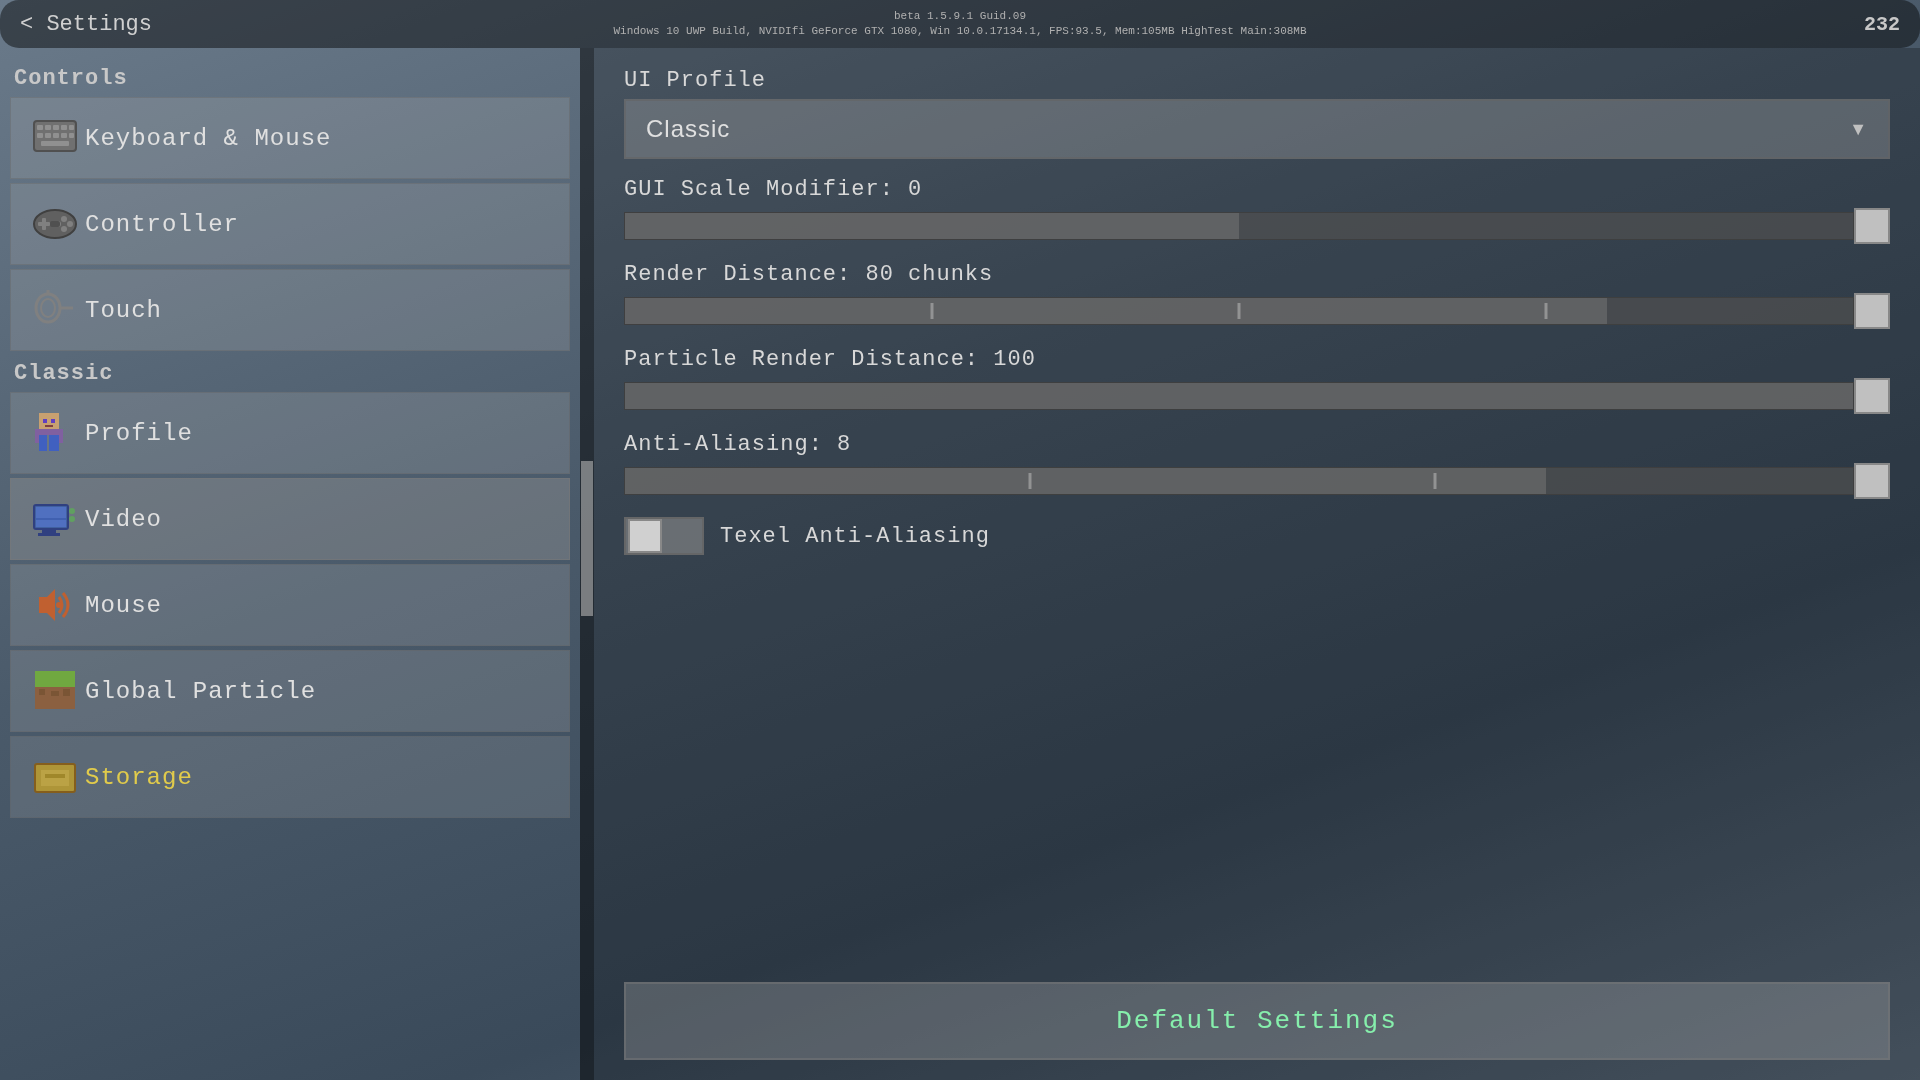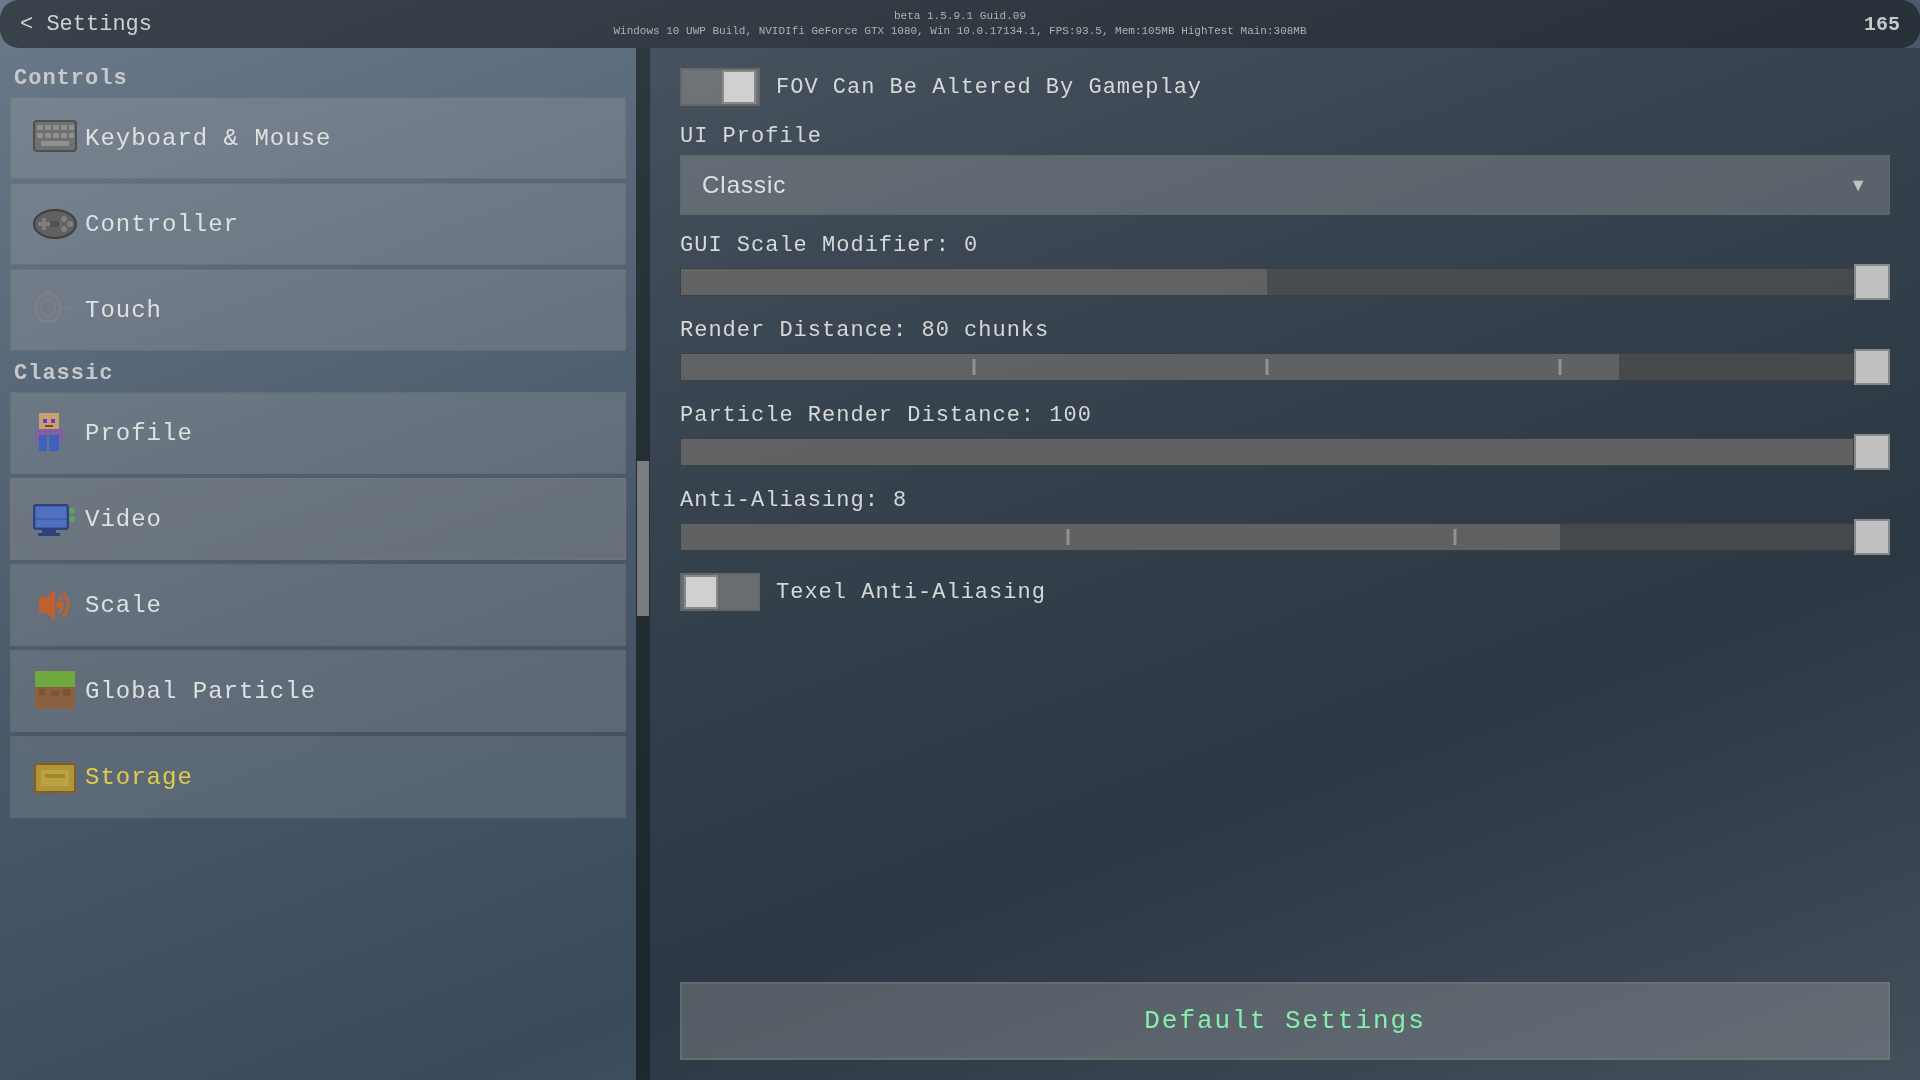--- a/index.html
+++ b/index.html
@@ -70,21 +70,21 @@
       top: 48px;
       left: 0;
       right: 0;
       bottom: 0;
       display: flex;
       z-index: 5;
     }
 
     
     .sidebar {
-      width: 636px;
+      width: 580px;
       background: rgba(0,0,0,0.0);
       display: flex;
       flex-direction: column;
       padding: 10px 10px 10px 10px;
       gap: 0;
       overflow: hidden;
       position: relative;
     }
 
     .section-label {
@@ -280,21 +280,21 @@
 <body>
 
 <div class="bg"></div>
 
 <div class="top-bar">
   <a class="back-btn">&lt; Settings</a>
   <div class="top-bar-center">
     <div>beta 1.5.9.1 Guid.09</div>
     <div>Windows 10 UWP Build, NVIDIfi GeForce GTX 1080, Win 10.0.17134.1, FPS:93.5, Mem:105MB HighTest Main:308MB</div>
   </div>
-  <div class="top-bar-fps">165</div>
+  <div class="top-bar-fps">232</div>
 </div>
 
 <div class="main-layout">
 
   <div class="sidebar">
 
     <div class="section-label">Controls</div>
 
     <div class="sidebar-item">
       <div class="sidebar-icon">
@@ -387,21 +387,21 @@
         <svg width="44" height="44" viewBox="0 0 44 44">
 
           <polygon points="6,14 14,14 22,6 22,38 14,30 6,30" fill="#c06030"></polygon>
 
           <path d="M26,14 Q32,22 26,30" fill="none" stroke="#c06030" stroke-width="3"></path>
           <path d="M30,10 Q40,22 30,34" fill="none" stroke="#c06030" stroke-width="3"></path>
 
           <circle cx="26" cy="22" r="3" fill="#c06030"></circle>
         </svg>
       </div>
-      <span>Scale</span>
+      <span>Mouse</span>
     </div>
 
     <div class="sidebar-item">
       <div class="sidebar-icon">
         <svg width="44" height="44" viewBox="0 0 44 44">
 
           <rect x="2" y="2" width="40" height="16" fill="#70a840"></rect>
           <rect x="2" y="18" width="40" height="22" fill="#8B6040"></rect>
 
           <rect x="6" y="20" width="6" height="6" fill="#7a5535"></rect>
@@ -424,28 +424,20 @@
     </div>
 
   </div>
 
   <div class="divider">
     <div class="divider-thumb"></div>
   </div>
 
   <div class="content">
 
-    <div class="setting-row">
-      <div class="toggle-row">
-        <div class="toggle">
-          <div class="toggle-knob"></div>
-        </div>
-        <span class="setting-label">FOV Can Be Altered By Gameplay</span>
-      </div>
-    </div>
 
     <div class="setting-row">
       <span class="setting-label">UI Profile</span>
       <div class="dropdown">
         <span>Classic</span>
         <span class="dropdown-arrow">▼</span>
       </div>
     </div>
 
     <div class="setting-row">

